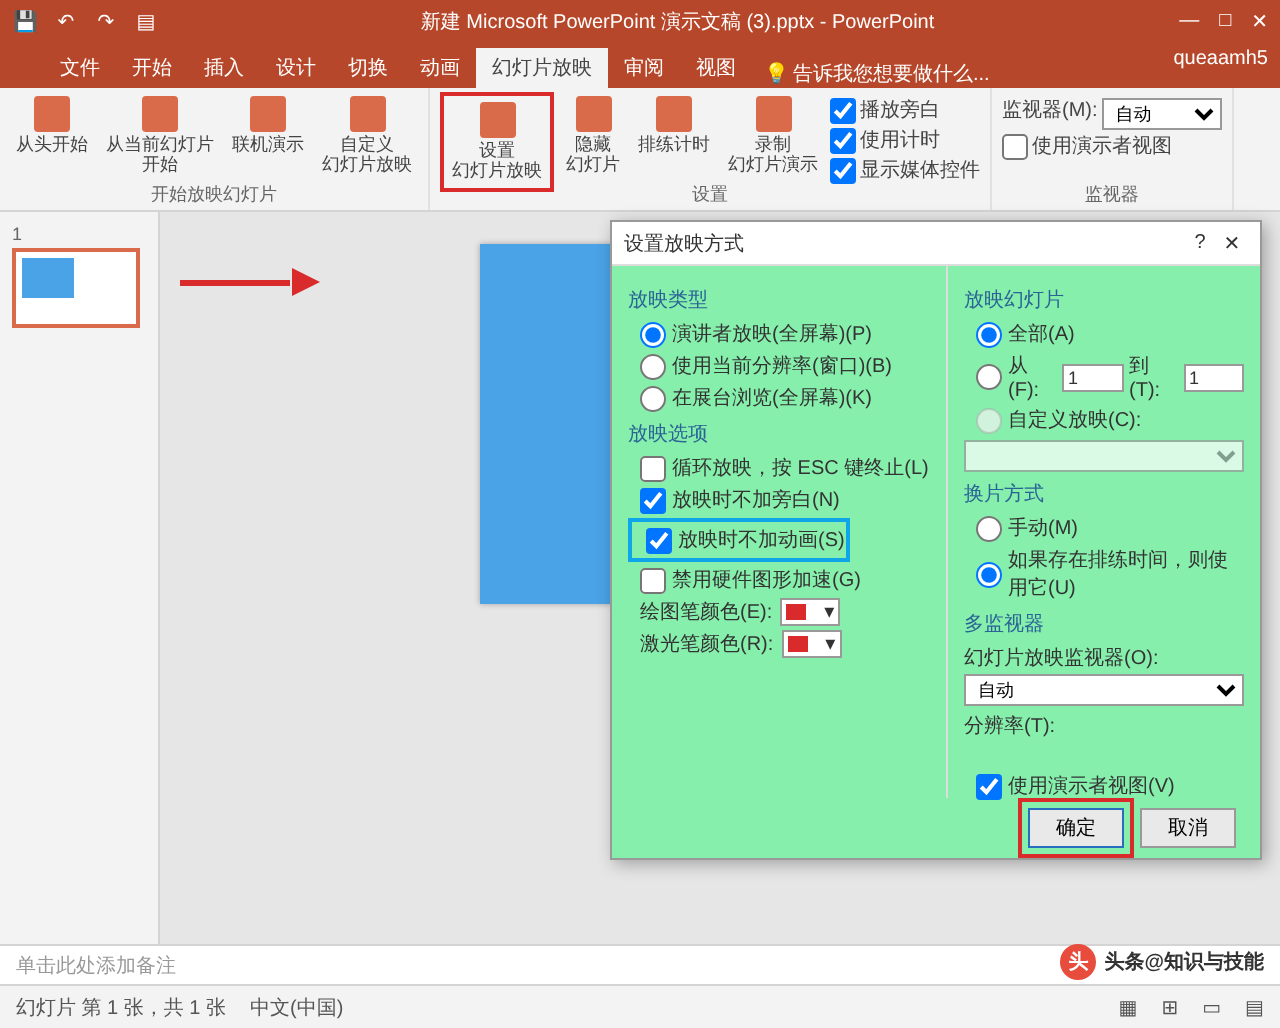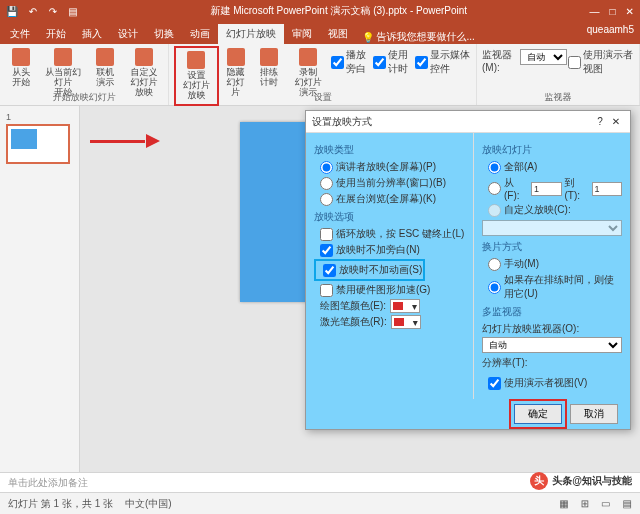--- a/index.html
+++ b/index.html
@@ -2,47 +2,47 @@
 <html><head>
 <meta charset="utf-8">
 <style>
 *{margin:0;padding:0;box-sizing:border-box;font-family:"Microsoft YaHei",sans-serif;font-size:10px}
 body{width:640px;height:514px;background:#fff;overflow:hidden;position:relative}
 .titlebar{height:22px;background:#b7472a;color:#fff;display:flex;align-items:center;padding:0 6px;font-size:10px}
 .titlebar .qat{display:flex;gap:6px;margin-right:8px}
 .titlebar .qat span{width:14px;height:14px;display:flex;align-items:center;justify-content:center;font-size:10px}
 .titlebar .title{flex:1;text-align:center;font-size:10px}
 .titlebar .winbtns{display:flex;gap:10px}
-.tabbar{height:22px;background:#b7472a;display:flex;align-items:flex-end;padding-left:2px;color:#fff}
+.tabbar{height:22px;background:#b7472a;display:flex;align-items:flex-end;padding-left:22px;color:#fff}
 .tabbar .tab{padding:3px 8px;font-size:10px;cursor:pointer}
 .tabbar .tab.active{background:#f3f3f3;color:#444}
 .tabbar .tell{margin-left:6px;font-size:10px;display:flex;align-items:center;gap:2px}
 .ribbon{height:62px;background:#f3f3f3;border-bottom:1px solid #d4d4d4;display:flex;position:relative}
 .ribbon .group{border-right:1px solid #e1e1e1;padding:2px 5px 12px;display:flex;flex-direction:column;align-items:center;position:relative}
 .ribbon .group .items{display:flex;gap:3px;flex:1;align-items:flex-start}
 .ribbon .group .glabel{position:absolute;bottom:1px;font-size:9px;color:#666;width:100%;text-align:center}
 .rbtn{display:flex;flex-direction:column;align-items:center;padding:2px 3px;cursor:pointer;min-width:28px}
 .rbtn .ico{width:18px;height:18px;background:#d96a4a;border-radius:2px;margin-bottom:2px}
 .rbtn .lbl{font-size:9px;color:#444;text-align:center;line-height:1.1;white-space:pre-line}
 .ribbon .hl{border:2px solid #d92b2b;padding:1px}
 .ribbon .acct{position:absolute;right:6px;top:-20px;color:#fff;font-size:10px}
-.ribbon .rcol{display:flex;flex-direction:row;gap:1px;font-size:9px;color:#444;padding-top:2px}
+.ribbon .rcol{display:flex;flex-direction:column;gap:1px;font-size:9px;color:#444;padding-top:2px}
 .ribbon .rcol label{display:flex;align-items:center;gap:2px}
 .workspace{display:flex;height:366px;background:#e6e6e6}
 .thumbs{width:80px;background:#f3f3f3;border-right:1px solid #d4d4d4;padding:6px}
 .thumb{border:2px solid #d96a4a;background:#fff;width:64px;height:40px;position:relative}
 .thumb .mini{position:absolute;left:3px;top:3px;width:26px;height:20px;background:#4aa3e6}
 .slidearea{flex:1;background:#e6e6e6;display:flex;justify-content:center;align-items:flex-start;padding-top:16px;position:relative}
 .slide{width:240px;height:180px;background:#4aa3e6;position:relative;box-shadow:0 0 3px rgba(0,0,0,.3)}
 .slide .woman{position:absolute;left:40px;top:20px;width:160px;height:150px;background:radial-gradient(ellipse 50px 60px at 50% 35%,#f5d5c0 0%,#f5d5c0 60%,transparent 61%),radial-gradient(ellipse 75px 55px at 50% 85%,#e8edf0 0%,#e8edf0 60%,transparent 61%)}
 .slide .woman::before{content:"";position:absolute;left:30px;top:-5px;width:100px;height:70px;background:#6b4a3a;border-radius:50% 50% 40% 40%}
 .arrow{position:absolute;top:28px;left:10px;width:70px;height:14px;pointer-events:none}
 .arrow::before{content:"";position:absolute;top:6px;left:0;width:55px;height:3px;background:#d92b2b}
 .arrow::after{content:"";position:absolute;right:0;top:0;border-left:14px solid #d92b2b;border-top:7px solid transparent;border-bottom:7px solid transparent}
-.dialog{position:absolute;left:305px;top:110px;width:326px;height:320px;background:#7dd3fc;border:1px solid #999;box-shadow:2px 2px 8px rgba(0,0,0,.3);z-index:10}
+.dialog{position:absolute;left:305px;top:110px;width:326px;height:320px;background:#86efac;border:1px solid #999;box-shadow:2px 2px 8px rgba(0,0,0,.3);z-index:10}
 .dlgtitle{height:22px;background:#fff;border-bottom:1px solid #ddd;display:flex;align-items:center;padding:0 6px;font-size:10px;color:#333}
 .dlgtitle .sp{flex:1}
 .dlgtitle .x{width:16px;text-align:center;cursor:pointer}
 .dlgbody{display:flex;height:266px}
 .dcol{padding:6px 8px;font-size:9.5px;color:#333}
 .dcol.left{width:168px;border-right:1px solid #ddd}
 .dcol.right{flex:1}
 .ftitle{color:#2a6496;font-size:10px;margin:4px 0 3px}
 .opt{display:flex;align-items:center;gap:3px;margin:2px 0 2px 6px;font-size:9.5px}
 .opt input{margin:0}
@@ -263,21 +263,21 @@
           <span>手动(M)</span>
         </label>
       <label class="opt">
           <input type="radio" name="adv" checked="" style="">
           <span>如果存在排练时间，则使用它(U)</span>
         </label>
       <div class="ftitle">多监视器</div>
       <div>幻灯片放映监视器(O):</div>
       <select class="sel"><option>自动</option></select>
       <div style="margin-top:3px">分辨率(T):</div>
-      <label class="opt" style="margin-top:6px">
+      <label class="opt" style="margin-top:16px">
           <input type="checkbox" checked="" style="">
           <span>使用演示者视图(V)</span>
         </label>
     </div>
   </div>
   <div class="dlgbtns">
     <button class="dbtn ok">确定</button>
     <button class="dbtn">取消</button>
   </div>
 </div>

